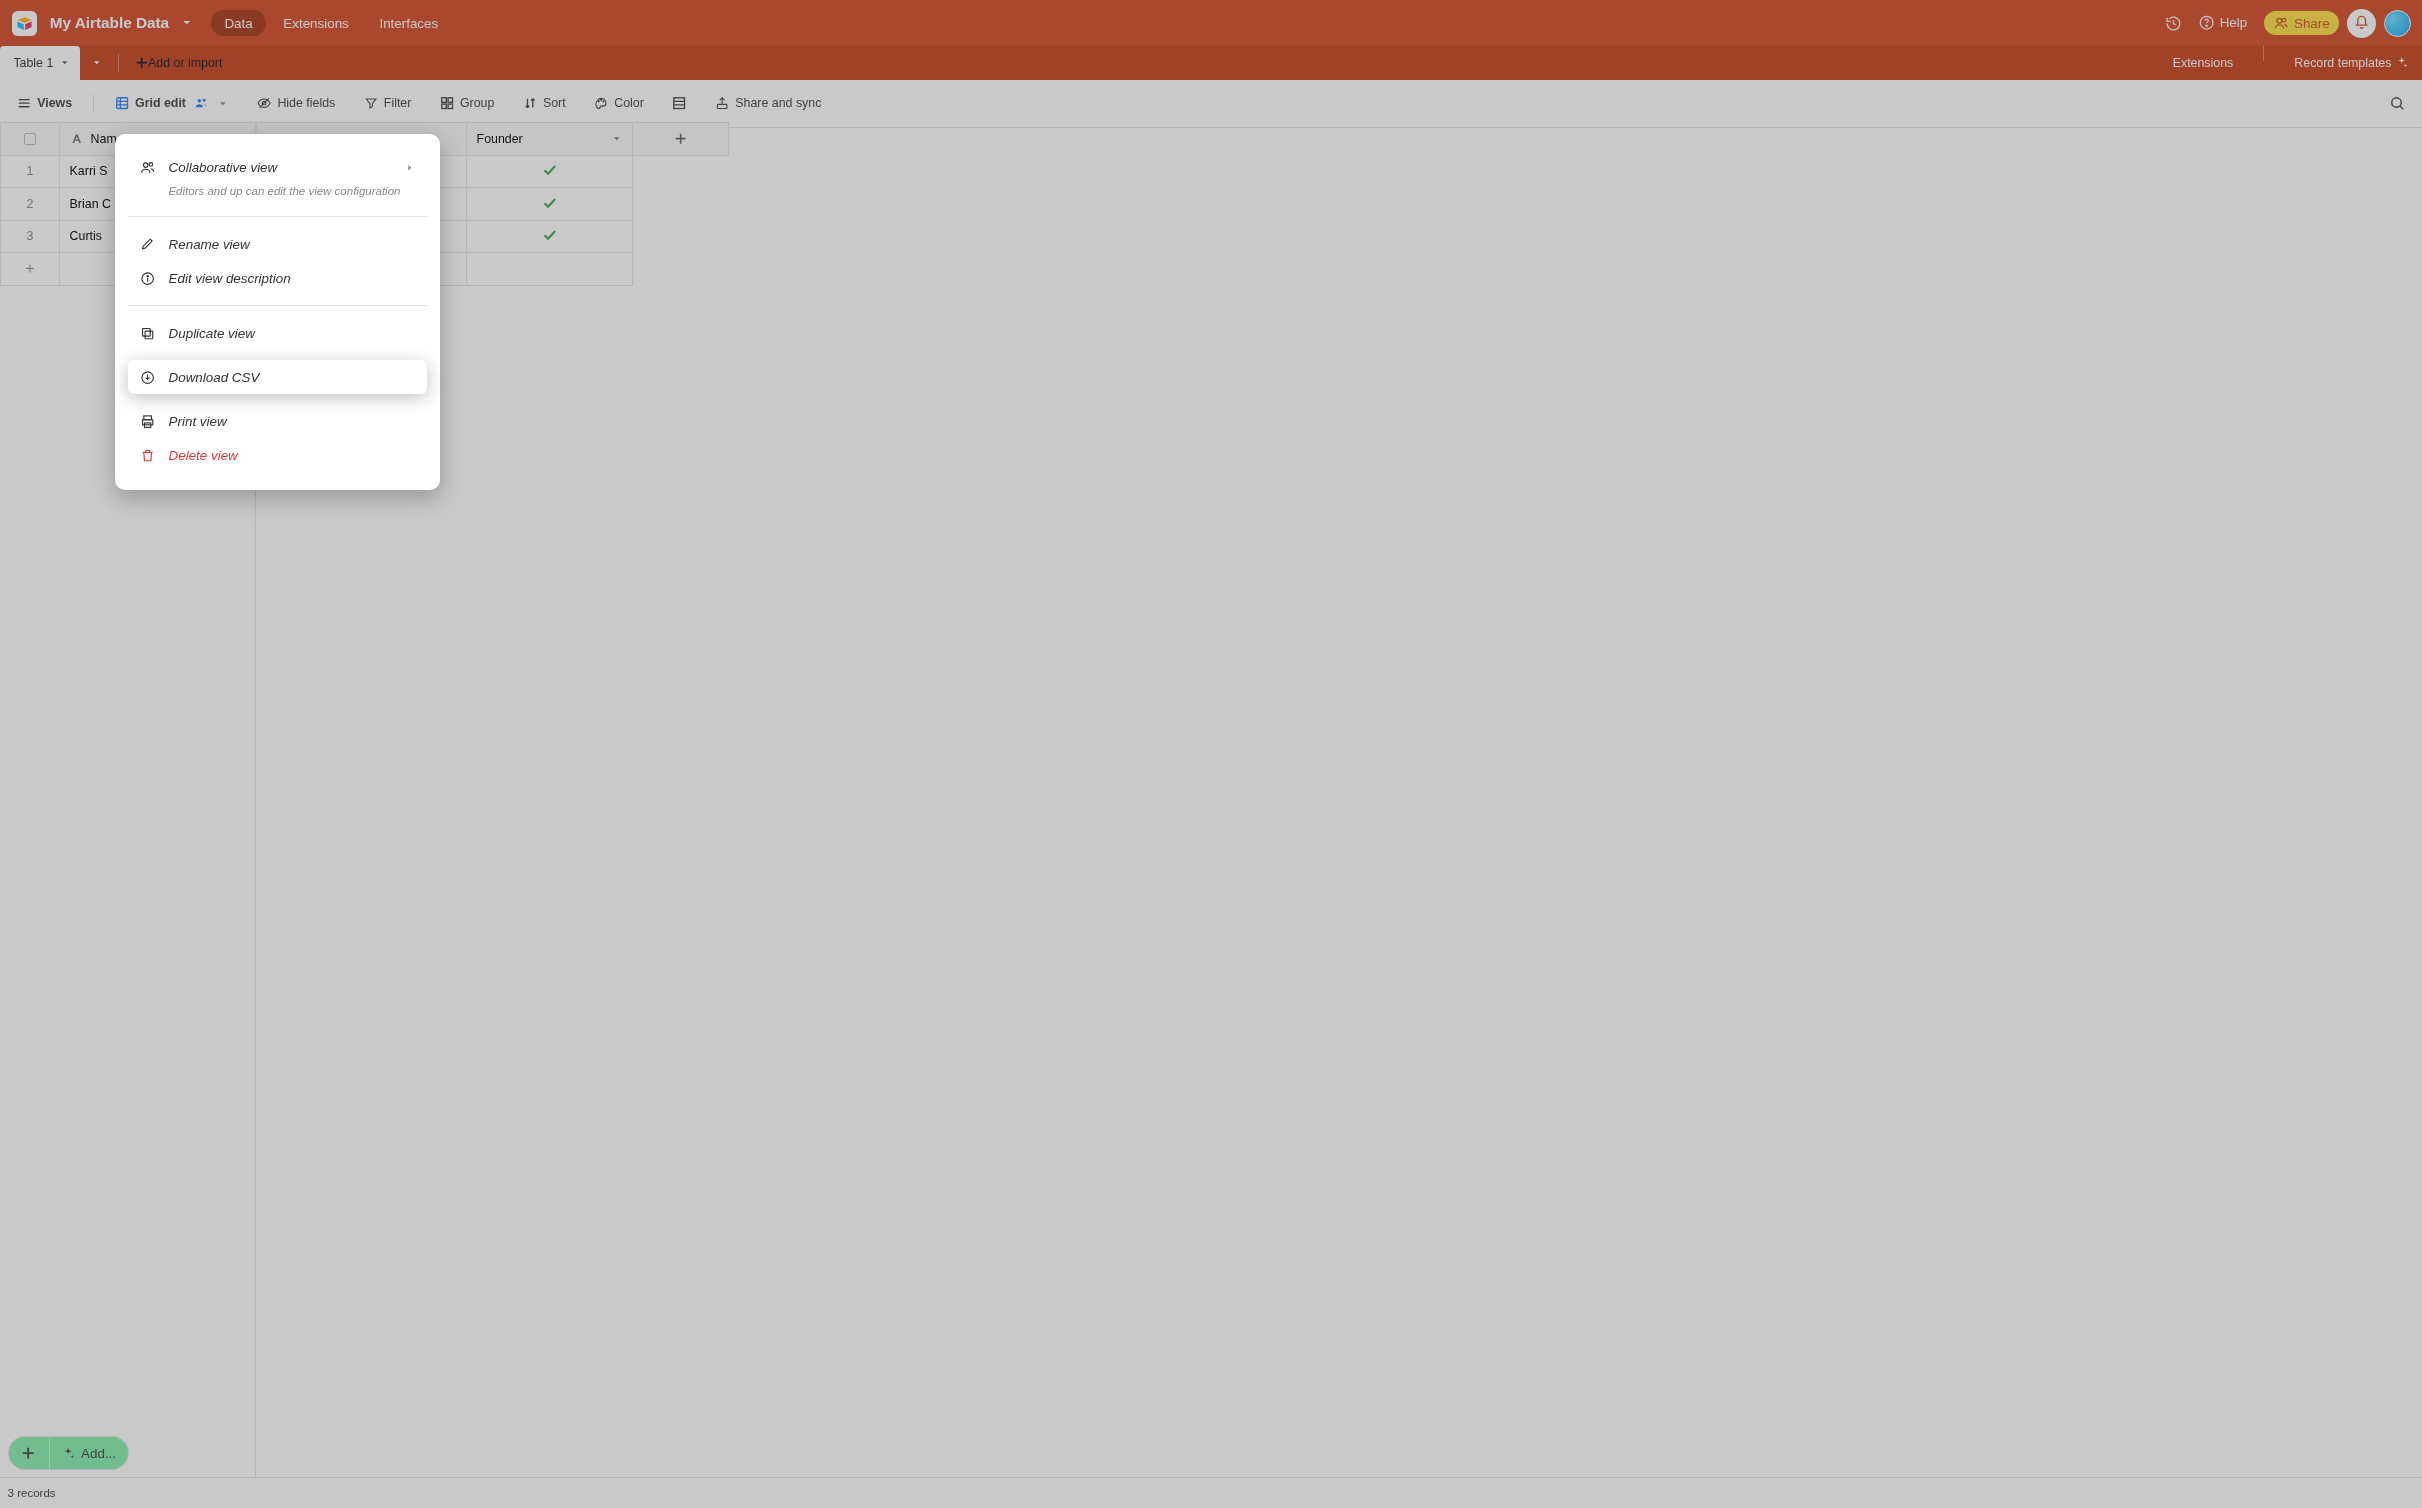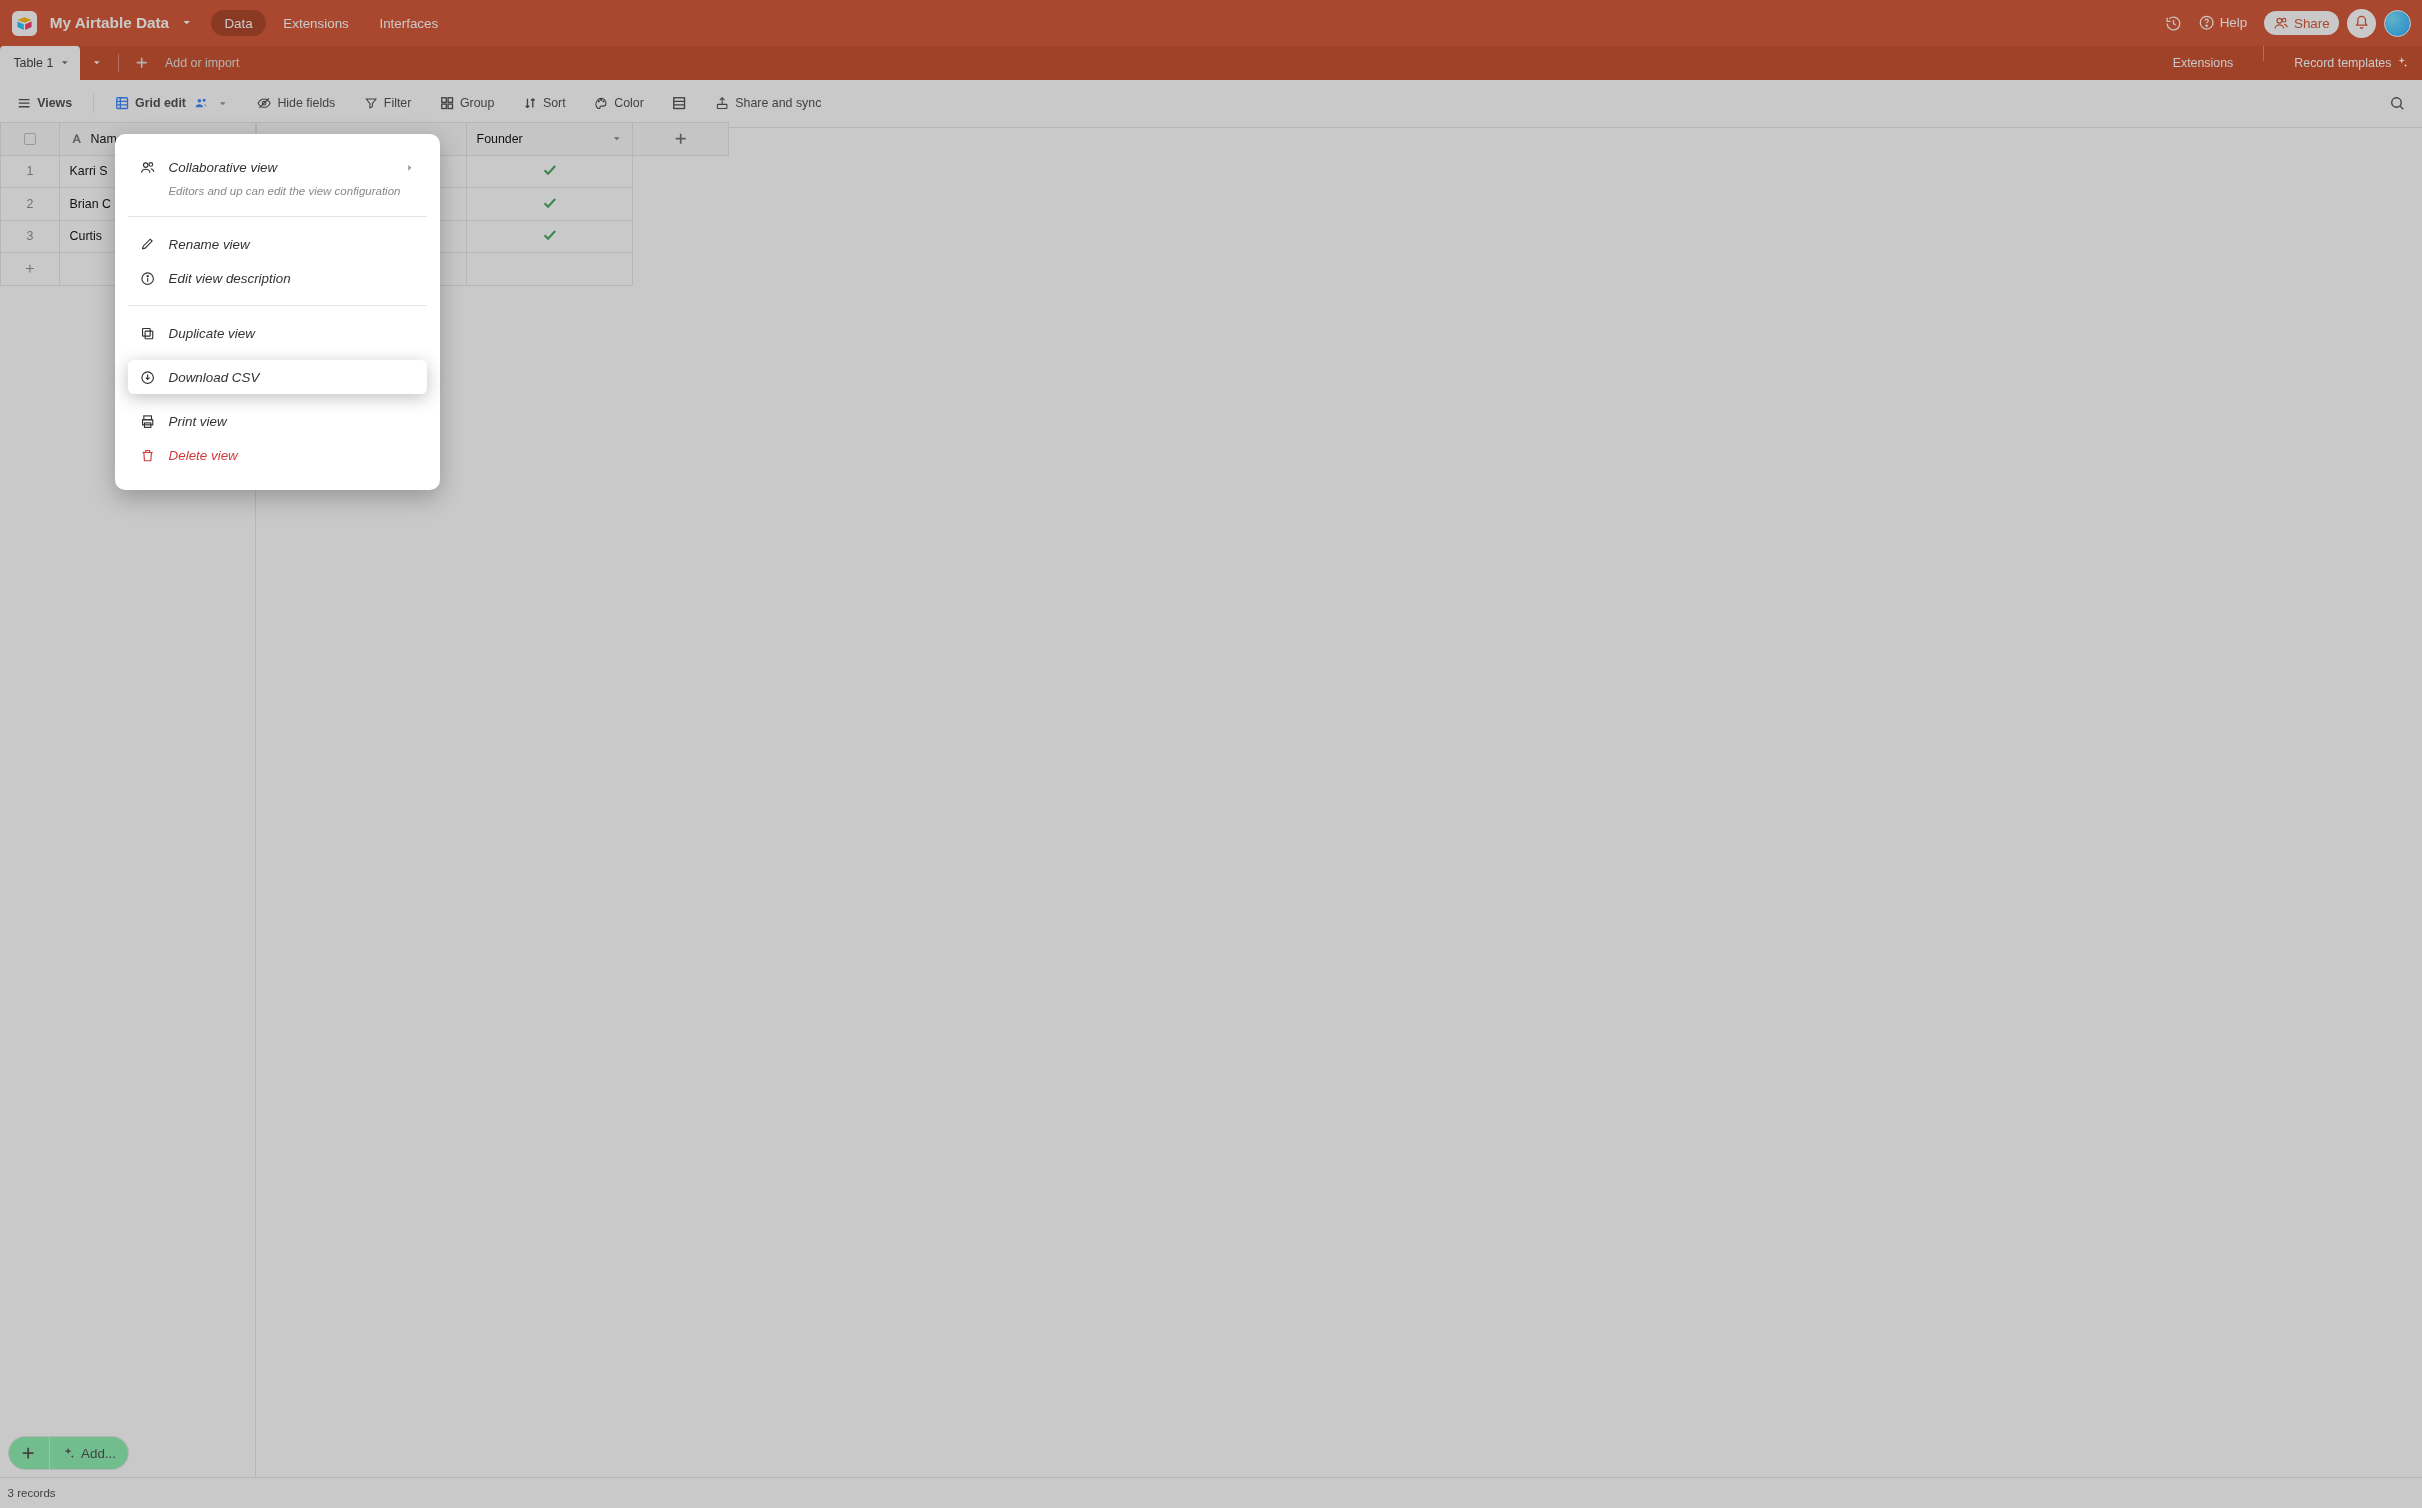--- a/index.html
+++ b/index.html
@@ -43,21 +43,21 @@
   font-size: 13.4px;
 }
 .nav-tab.active { background: var(--brand-darker); }
 .spacer { flex: 1; }
 .app-bar .icon-btn,
 .app-bar .pill-btn {
   display: flex; align-items: center; gap: 5.7px;
   padding: 4.8px 9.6px; border-radius: 955px; cursor: pointer;
 }
 .app-bar .icon-btn { background: #fff; color: var(--brand); width: 29px; height: 29px; justify-content: center; padding: 0; }
-.pill-share { background: #ffffff; color: var(--brand); font-weight: 500; }
+.pill-share { background: #fde047; color: var(--brand); font-weight: 500; }
 .avatar {
   width: 27px; height: 27px; border-radius: 50%;
   background: radial-gradient(circle at 30% 30%, #6de0ff, #1aa7ff);
   border: 1.9px solid #fff;
 }
 
 
 .tables-bar {
   height: 34px;
   background: var(--brand-dark);
@@ -75,22 +75,22 @@
   border-top-left-radius: 3.8px;
   border-top-right-radius: 3.8px;
   font-weight: 500;
 }
 .tables-caret-btn {
   width: 32.5px; display: flex; align-items: center; justify-content: center;
   color: #fff; cursor: pointer;
 }
 .table-divider { width: 1px; background: rgba(255,255,255,.35); margin: 7.6px 5.7px; }
 .add-import {
-  display: flex; align-items: center; gap: 17px;
-  padding: 0 9.6px; cursor: pointer; color: #e5e5e5;
+  display: flex; align-items: center; gap: 0;
+  padding: 0 9.6px; cursor: pointer; color: #0f172a;
   opacity: .95;
 }
 .right-tabs {
   display: flex; gap: 30px;
   padding: 0 13.4px;
 }
 .right-tab { cursor: pointer; display: flex; align-items: center; gap: 3.8px; }
 
 
 .toolbar {

